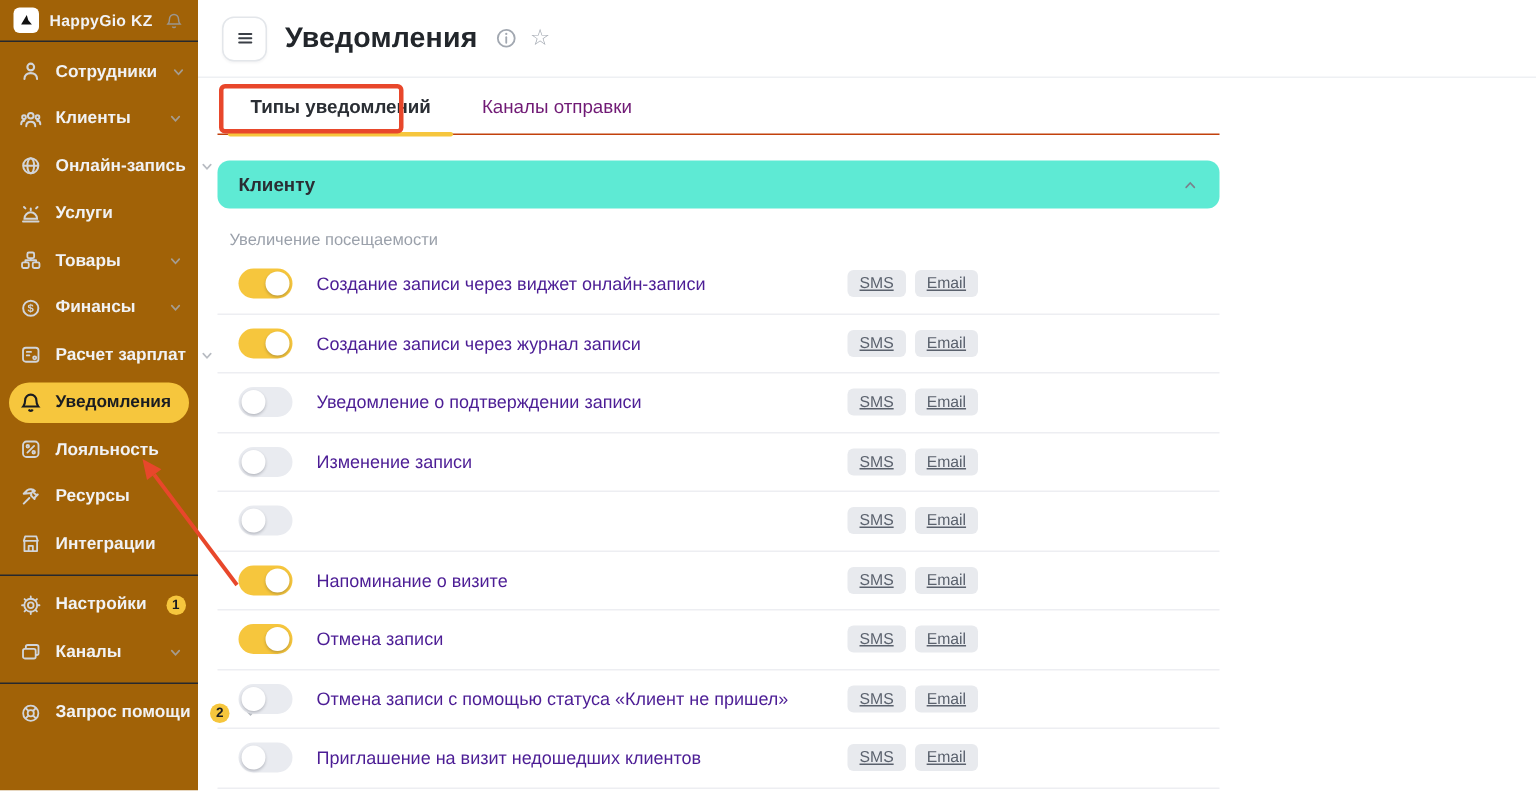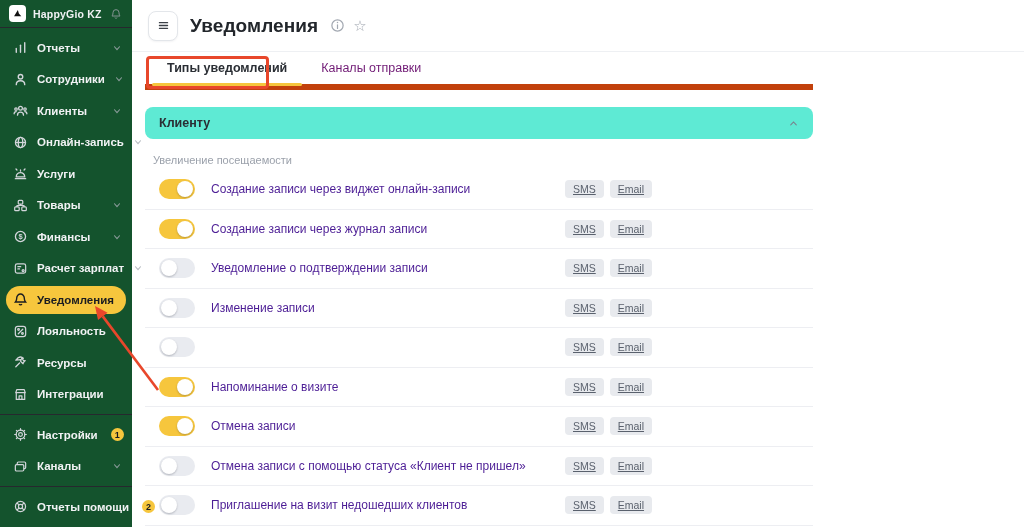--- a/index.html
+++ b/index.html
@@ -6,21 +6,21 @@
   html,body { width:1024px; height:527px; }
   body {
     font-family:"Liberation Sans", sans-serif;
     background:#fff; color:#2E333B; position:relative; overflow:hidden;
   }
   :root { --accent:#F6C63D; --annotation:#E8472B; }
 
   
   .sidebar {
     position:absolute; left:0; top:0; width:132px; height:527px;
-    background:#14532d; color:#F1F2F4; display:flex; flex-direction:column;
+    background:#a16207; color:#F1F2F4; display:flex; flex-direction:column;
   }
   .brand-row { height:28px; display:flex; align-items:center; padding:0 10px 0 9px; gap:7px; border-bottom:1px solid #26282E; flex:none; }
   .logo { width:17px; height:17px; background:#fff; border-radius:4px; display:flex; align-items:center; justify-content:center; flex:none; }
   .brand { font-size:10.5px; font-weight:bold; letter-spacing:.2px; white-space:nowrap; }
   .top-bell { margin-left:auto; display:flex; opacity:.85; }
   .nav { flex:1; padding-top:4px; }
   .nav-item {
     height:31.5px; display:flex; align-items:center; padding:0 10px 0 12px; gap:9px;
     font-size:11.5px; font-weight:600; cursor:pointer; white-space:nowrap;
   }
@@ -47,21 +47,21 @@
   .menu-btn {
     width:30px; height:30px; border:1px solid #E3E6EA; border-radius:8px; background:#fff;
     box-shadow:0 1px 2px rgba(20,25,40,.05); display:flex; align-items:center; justify-content:center; cursor:pointer;
   }
   .page-title { font-size:19px; font-weight:bold; color:#22262B; letter-spacing:.1px; }
   .title-icons { display:flex; align-items:center; gap:8px; color:#A2A8B1; }
   .star-glyph { font-size:15px; line-height:1; color:#A2A8B1; cursor:pointer; }
 
   
   .tabs-wrap { margin-left:132px; position:relative; background:#fff; }
-  .tabs { margin-left:13px; width:668px; border-bottom:6px solid #c2410c; display:flex; height:38px; padding-left:5px; }
+  .tabs { margin-left:13px; width:668px; border-bottom:1px solid #c2410c; display:flex; height:38px; padding-left:5px; }
   .tab { padding:0 17px; display:flex; align-items:center; font-size:12.5px; position:relative; cursor:pointer; }
   .tab.active { font-weight:bold; color:#2A2E34; }
   .tab.active::after { content:""; position:absolute; left:2px; right:2px; bottom:-2px; height:3px; background:var(--accent); border-radius:2px; }
   .tab.inactive { color:#701a75; }
   .tab-annotation {
     position:absolute; left:14px; top:4px; width:123px; height:33px;
     border:3px solid var(--annotation); border-radius:4px; pointer-events:none; z-index:40;
   }
 
   
@@ -106,35 +106,20 @@
     <span class="top-bell">
       <svg width="12" height="12" viewBox="0 0 16 16" fill="none" stroke="#9BA0A8" stroke-width="1.3">
           <path d="M8 2.2 a4 4 0 0 1 4 4 c0 3 1 4 1.4 4.5 H2.6 C3 10.2 4 9.2 4 6.2 a4 4 0 0 1 4-4 Z"></path>
           <path d="M6.6 12.8 a1.5 1.5 0 0 0 2.8 0"></path>
         </svg>
     </span>
   </div>
 
   <nav class="nav">
 
-    <div class="nav-item">
-      <span class="icon">
-          <svg width="15" height="15" viewBox="0 0 16 16" fill="none" stroke-width="1.5" stroke-linecap="round">
-            <path d="M3.5 13 V9"></path>
-            <path d="M8 13 V5.5"></path>
-            <path d="M12.5 13 V3"></path>
-          </svg>
-        </span>
-      <span class="lbl">Отчеты</span>
-      <span class="chev">
-          <svg width="10" height="10" viewBox="0 0 16 16" fill="none" stroke="#A7ACB4" stroke-width="1.8" stroke-linecap="round">
-            <polyline points="4,6 8,10.5 12,6"></polyline>
-          </svg>
-        </span>
-    </div>
 
     <div class="nav-item">
       <span class="icon">
           <svg width="15" height="15" viewBox="0 0 16 16" fill="none" stroke-width="1.5" stroke-linecap="round">
             <circle cx="8" cy="5" r="2.4"></circle>
             <path d="M3.5 13.5 c0-2.6 2-4.2 4.5-4.2 s4.5 1.6 4.5 4.2"></path>
           </svg>
         </span>
       <span class="lbl">Сотрудники</span>
       <span class="chev">
@@ -323,21 +308,21 @@
     <div class="nav-div"></div>
 
     <div class="nav-item">
       <span class="icon">
           <svg width="15" height="15" viewBox="0 0 16 16" fill="none" stroke-width="1.3">
             <circle cx="8" cy="8" r="5.4"></circle>
             <circle cx="8" cy="8" r="2.2"></circle>
             <path d="M4.2 4.2 L6.4 6.4 M11.8 4.2 L9.6 6.4 M4.2 11.8 L6.4 9.6 M11.8 11.8 L9.6 9.6"></path>
           </svg>
         </span>
-      <span class="lbl">Отчеты помощи</span>
+      <span class="lbl">Запрос помощи</span>
       <span class="num-badge">2</span>
       <span class="chev">
           <svg width="10" height="10" viewBox="0 0 16 16" fill="none" stroke="#A7ACB4" stroke-width="1.8" stroke-linecap="round">
             <polyline points="4,6 8,10.5 12,6"></polyline>
           </svg>
         </span>
     </div>
 
   </nav>
 </aside>

